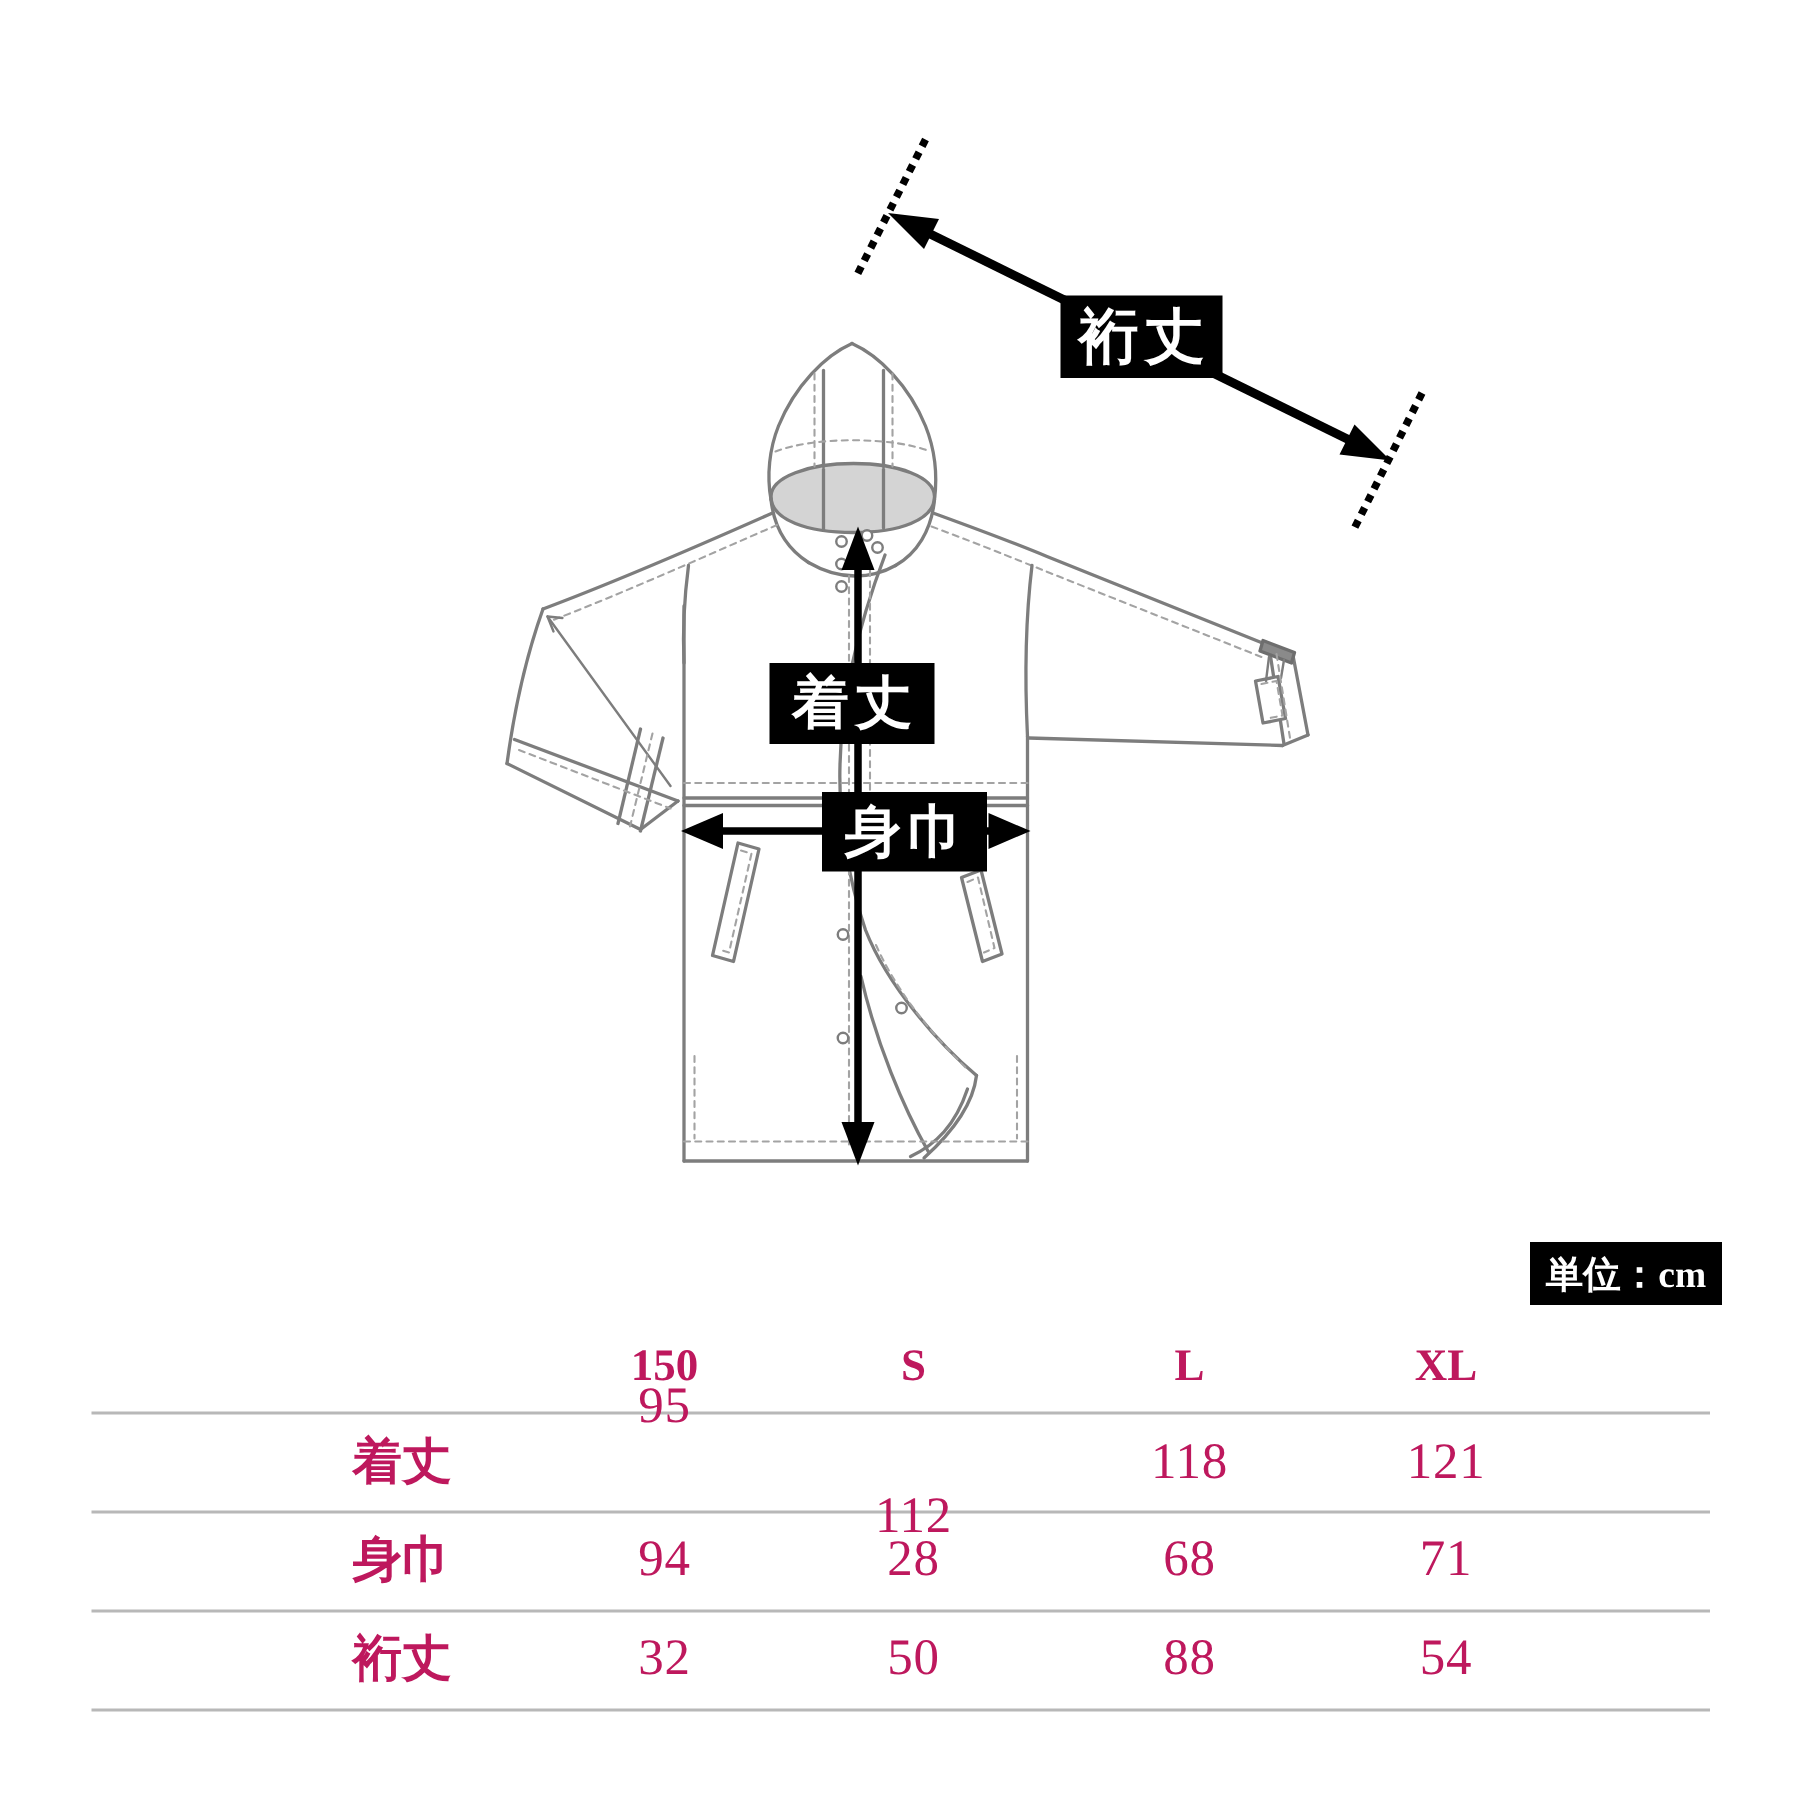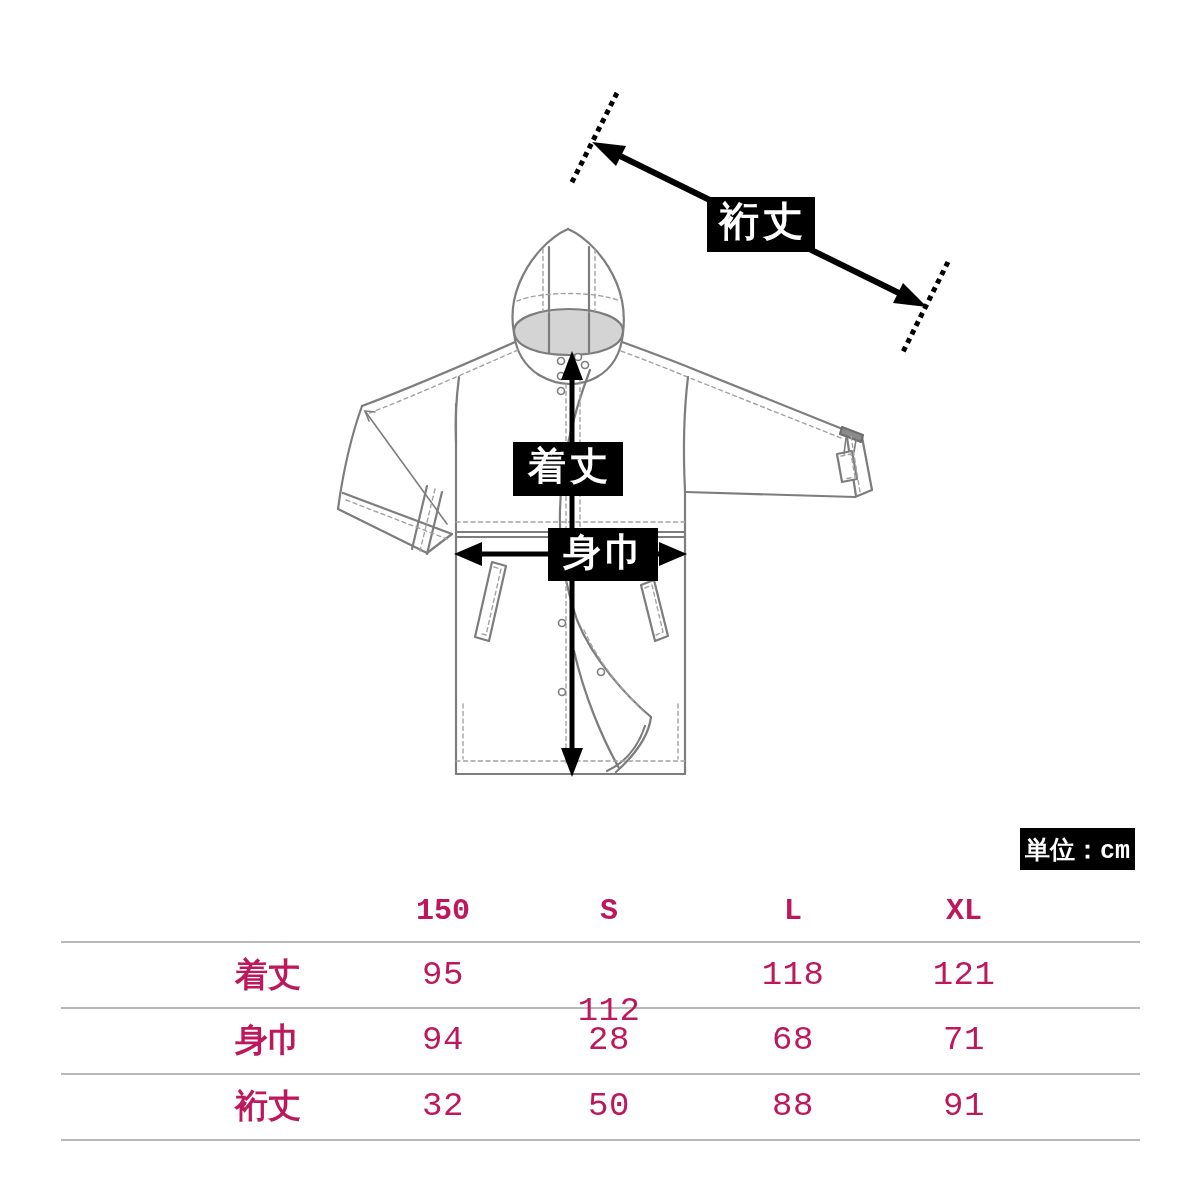--- a/index.html
+++ b/index.html
@@ -1,29 +1,29 @@
 <!DOCTYPE html>
 <html><head>
 <meta charset="utf-8">
 <style>
   html,body{margin:0;padding:0;background:#fff;}
   .canvas{
     position:relative;width:1200px;height:1200px;background:#ffffff;overflow:hidden;
-    font-family:Liberation Mono, monospace;
+    font-family:Liberation Serif, serif;
   }
   .canvas svg{position:absolute;left:0;top:0;}
   .measure-label{
     position:absolute;background:#000;color:#fff;display:flex;align-items:center;justify-content:center;
     font-weight:bold;letter-spacing:4px;text-indent:4px;line-height:1;z-index:5;
   }
   .lbl-yuki{left:707px;top:197px;width:108px;height:55px;font-size:40px;}
   .lbl-kitake{left:513px;top:442px;width:110px;height:54px;font-size:38px;}
   .lbl-mihaba{left:548px;top:528px;width:110px;height:53px;font-size:38px;}
   .unit-badge{
-    position:absolute;left:1020px;top:828px;width:115px;height:42px;background:#000;color:#fff;
+    position:absolute;left:1020px;top:828px;width:128px;height:42px;background:#000;color:#fff;
     display:flex;align-items:center;justify-content:center;font-size:25px;font-weight:bold;z-index:5;
   }
   .tline{position:absolute;left:61px;width:1079px;height:2px;background:#b8b8b8;}
   .tl1{top:941px;} .tl2{top:1007px;} .tl3{top:1073px;} .tl4{top:1139px;}
   .cell{position:absolute;transform:translate(-50%,-50%);white-space:nowrap;color:#be185d;}
   .size-head{font-size:30px;font-weight:bold;}
   .row-label{font-size:33px;font-weight:bold;}
   .val{font-size:34px;font-weight:400;letter-spacing:0.5px;}
 </style>
 </head>
@@ -170,31 +170,31 @@
     <div class="tline tl2"></div>
     <div class="tline tl3"></div>
     <div class="tline tl4"></div>
 
     <span class="cell size-head" style="left:443px;top:911px;">150</span>
     <span class="cell size-head" style="left:609px;top:911px;">S</span>
     <span class="cell size-head" style="left:793px;top:911px;">L</span>
     <span class="cell size-head" style="left:964px;top:911px;">XL</span>
 
     <span class="cell row-label" style="left:268px;top:975px;">着丈</span>
-    <span class="cell val" style="left:443px;top:975px;">95</span>
+    <span class="cell val" style="left:443px;top:938px;">95</span>
     <span class="cell val" style="left:609px;top:975px;margin-top:36px;">112</span>
     <span class="cell val" style="left:793px;top:975px;">118</span>
     <span class="cell val" style="left:964px;top:975px;">121</span>
 
     <span class="cell row-label" style="left:268px;top:1040px;">身巾</span>
     <span class="cell val" style="left:443px;top:1040px;">94</span>
     <span class="cell val" style="left:609px;top:1040px;">28</span>
     <span class="cell val" style="left:793px;top:1040px;">68</span>
     <span class="cell val" style="left:964px;top:1040px;">71</span>
 
     <span class="cell row-label" style="left:268px;top:1106px;">裄丈</span>
     <span class="cell val" style="left:443px;top:1106px;">32</span>
     <span class="cell val" style="left:609px;top:1106px;">50</span>
     <span class="cell val" style="left:793px;top:1106px;">88</span>
-    <span class="cell val" style="left:964px;top:1106px;">91</span>
+    <span class="cell val" style="left:964px;top:1106px;">54</span>
   </div>
 
 </div>
 
 </body></html>

